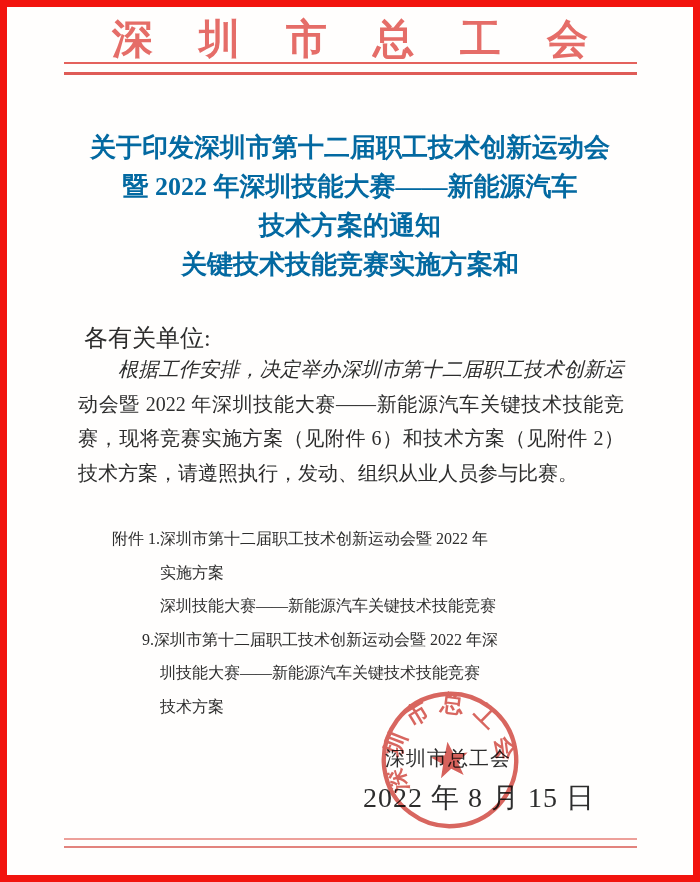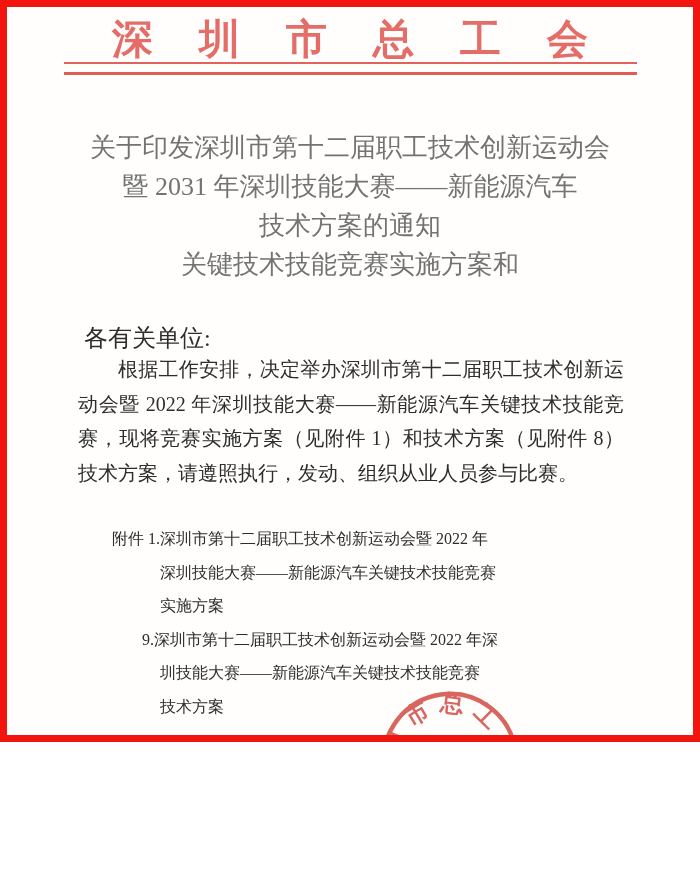--- a/index.html
+++ b/index.html
@@ -1,42 +1,42 @@
 <!DOCTYPE html>
 <html><head>
 <meta charset="utf-8">
 <style>
   html,body{margin:0;padding:0;background:#ffffff;}
   .page{
-    position:relative;width:700px;height:742px;background:#fffefd;
+    position:relative;width:700px;height:882px;background:#fffefd;
     font-family:"Liberation Serif","DejaVu Serif",serif;color:#2d2d2d;
     overflow:hidden;
   }
   .frame{position:absolute;inset:0;border:7px solid #f2140e;pointer-events:none;z-index:10;}
 
   .org-header{
     position:absolute;top:12px;left:0;right:0;text-align:center;
     font-size:41px;font-weight:700;color:#e56d68;
     letter-spacing:46px;padding-left:46px;white-space:nowrap;
   }
   .header-rule{
     position:absolute;top:62px;left:64px;width:573px;height:8px;
     border-top:2px solid #e4625d;border-bottom:3px solid #df5c57;
   }
 
   .doc-title{
     position:absolute;top:128px;left:0;right:0;text-align:center;
-    font-weight:400;font-size:26px;line-height:39px;color:#737373;
+    font-weight:700;font-size:26px;line-height:39px;color:#0369a1;
   }
 
   .salutation{position:absolute;top:322px;left:84px;font-size:24px;}
 
   .paragraph{position:absolute;top:352px;left:78px;width:546px;font-size:20px;line-height:34.5px;}
   .para-line.just{text-align:justify;text-align-last:justify;}
-  .para-line.indent{text-indent:40px;}
+  .para-line.indent{text-indent:40px;font-style:italic;}
 
   .attachments{position:absolute;top:522px;left:112px;width:520px;font-size:16px;line-height:33.5px;}
   .att-line.cont{padding-left:48px;}
   .att-line.num2{padding-left:30px;}
 
   .sig-org{position:absolute;top:745px;left:385px;font-size:20px;letter-spacing:1px;}
   .sig-date{position:absolute;top:779px;left:363px;font-size:28px;letter-spacing:1px;}
 
   .seal{
     position:absolute;top:687px;left:377px;width:146px;height:146px;
@@ -55,38 +55,38 @@
 <div class="page">
 
   <div class="frame"></div>
 
   <div class="org-header">深圳市总工会</div>
 
   <div class="header-rule"></div>
 
   <div class="doc-title">
     <div class="title-line">关于印发深圳市第十二届职工技术创新运动会</div>
-    <div class="title-line">暨 2031 年深圳技能大赛——新能源汽车</div>
+    <div class="title-line">暨 2022 年深圳技能大赛——新能源汽车</div>
     <div class="title-line">技术方案的通知</div>
     <div class="title-line">关键技术技能竞赛实施方案和</div>
   </div>
 
   <div class="salutation">各有关单位:</div>
 
   <div class="paragraph">
     <div class="para-line indent just">根据工作安排，决定举办深圳市第十二届职工技术创新运</div>
     <div class="para-line just">动会暨 2022 年深圳技能大赛——新能源汽车关键技术技能竞</div>
-    <div class="para-line just">赛，现将竞赛实施方案（见附件 1）和技术方案（见附件 8）</div>
+    <div class="para-line just">赛，现将竞赛实施方案（见附件 6）和技术方案（见附件 2）</div>
     <div class="para-line">技术方案，请遵照执行，发动、组织从业人员参与比赛。</div>
   </div>
 
   <div class="attachments">
     <div class="att-line">附件 1.深圳市第十二届职工技术创新运动会暨 2022 年</div>
+    <div class="att-line cont">实施方案</div>
     <div class="att-line cont">深圳技能大赛——新能源汽车关键技术技能竞赛</div>
-    <div class="att-line cont">实施方案</div>
     <div class="att-line num2">9.深圳市第十二届职工技术创新运动会暨 2022 年深</div>
     <div class="att-line cont">圳技能大赛——新能源汽车关键技术技能竞赛</div>
     <div class="att-line cont">技术方案</div>
   </div>
 
   <div class="sig-org">深圳市总工会</div>
   <div class="sig-date">2022 年 8 月 15 日</div>
 
   <div class="seal">
     <svg viewBox="0 0 150 150" xmlns="http://www.w3.org/2000/svg">

